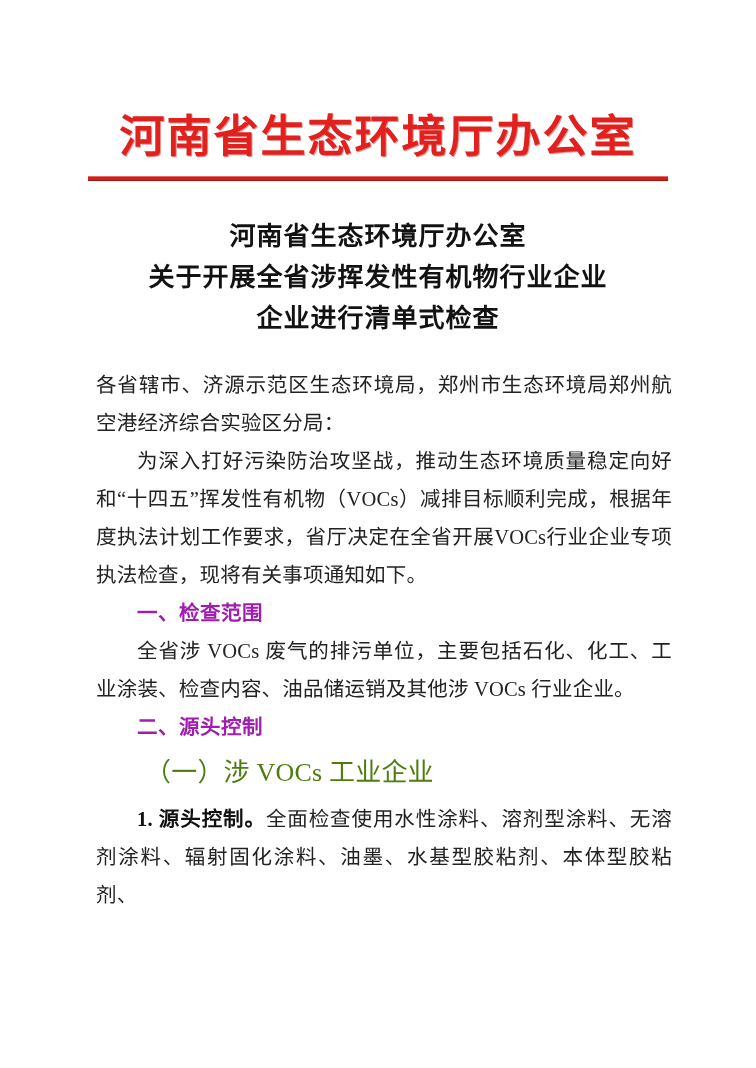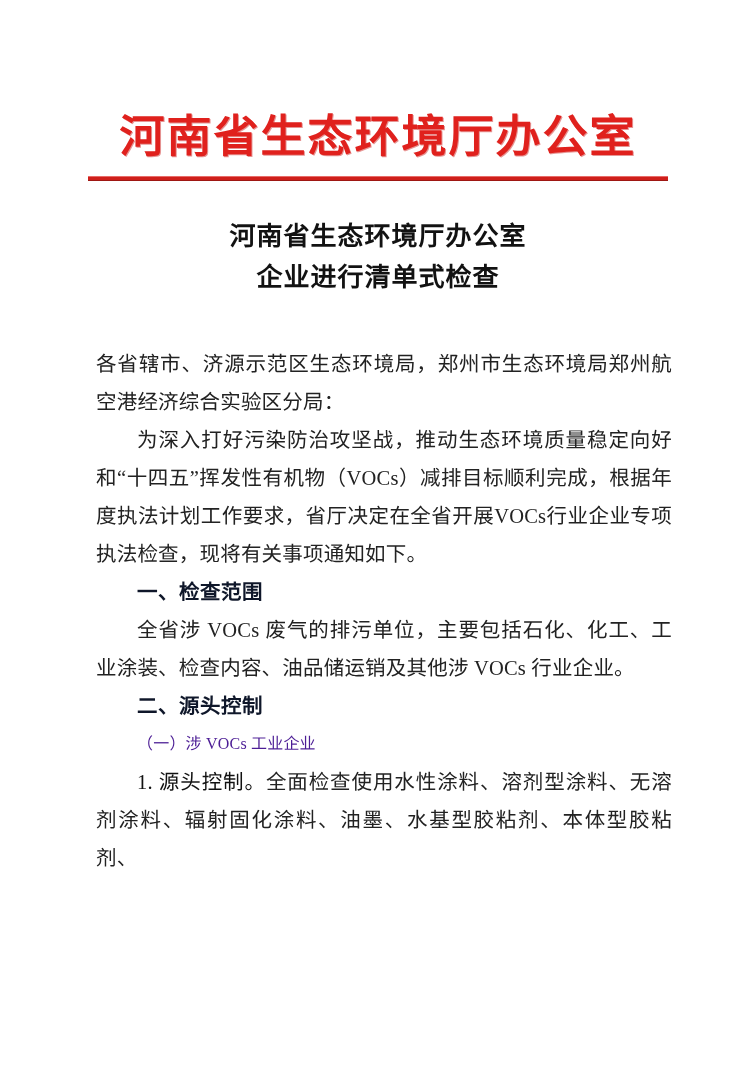--- a/index.html
+++ b/index.html
@@ -71,21 +71,21 @@
     line-height: 41px;
     letter-spacing: 1px;
     color: #121212;
     white-space: nowrap;
   }
 
   
   .body-text {
     position: absolute;
     left: 96px;
-    top: 345px;
+    top: 366px;
     width: 576px;
   }
   .para {
     margin: 0;
     font-family: "Liberation Serif", "DejaVu Serif", serif;
     font-size: 20.5px;
     line-height: 38px;
     color: #222222;
     text-align: justify;
     text-justify: inter-ideograph;
@@ -93,62 +93,63 @@
   }
   .para.indent {
     text-indent: 41px;
   }
   .heading {
     margin: 0;
     font-family: "Liberation Sans", "DejaVu Sans", sans-serif;
     font-weight: 700;
     font-size: 20.5px;
     line-height: 38px;
-    color: #0f172a;
+    color: #a21caf;
     text-indent: 41px;
     letter-spacing: .5px;
   }
   .subheading {
-    margin: 0;
+    margin: 8px;
     font-family: "Liberation Serif", "DejaVu Serif", serif;
     font-weight: 400;
-    font-size: 16px;
+    font-size: 26px;
     line-height: 38px;
-    color: #4c1d95;
+    color: #4d7c0f;
     text-indent: 41px;
     letter-spacing: .2px;
   }
   .item {
     margin: 0;
     font-family: "Liberation Serif", "DejaVu Serif", serif;
     font-size: 20.5px;
     line-height: 38px;
     color: #222222;
     text-indent: 41px;
     text-align: justify;
     text-justify: inter-ideograph;
     letter-spacing: .2px;
   }
   .item-label {
-    font-weight: 400;
+    font-weight: 700;
     color: #111111;
   }
 </style>
 </head>
 <body>
 
 <div class="page">
 
   <div class="letterhead">
     <span class="letterhead-title">河南省生态环境厅办公室</span>
     <div class="letterhead-rule"></div>
   </div>
 
   <div class="doc-title">
     <span class="doc-title-line">河南省生态环境厅办公室</span>
+    <span class="doc-title-line">关于开展全省涉挥发性有机物行业企业</span>
     <span class="doc-title-line">企业进行清单式检查</span>
   </div>
 
   <div class="body-text">
 
     <p class="para">各省辖市、济源示范区生态环境局，郑州市生态环境局郑州航空港经济综合实验区分局：</p>
 
     <p class="para indent">为深入打好污染防治攻坚战，推动生态环境质量稳定向好和“十四五”挥发性有机物（VOCs）减排目标顺利完成，根据年度执法计划工作要求，省厅决定在全省开展VOCs行业企业专项执法检查，现将有关事项通知如下。</p>
 
     <p class="heading">一、检查范围</p>

